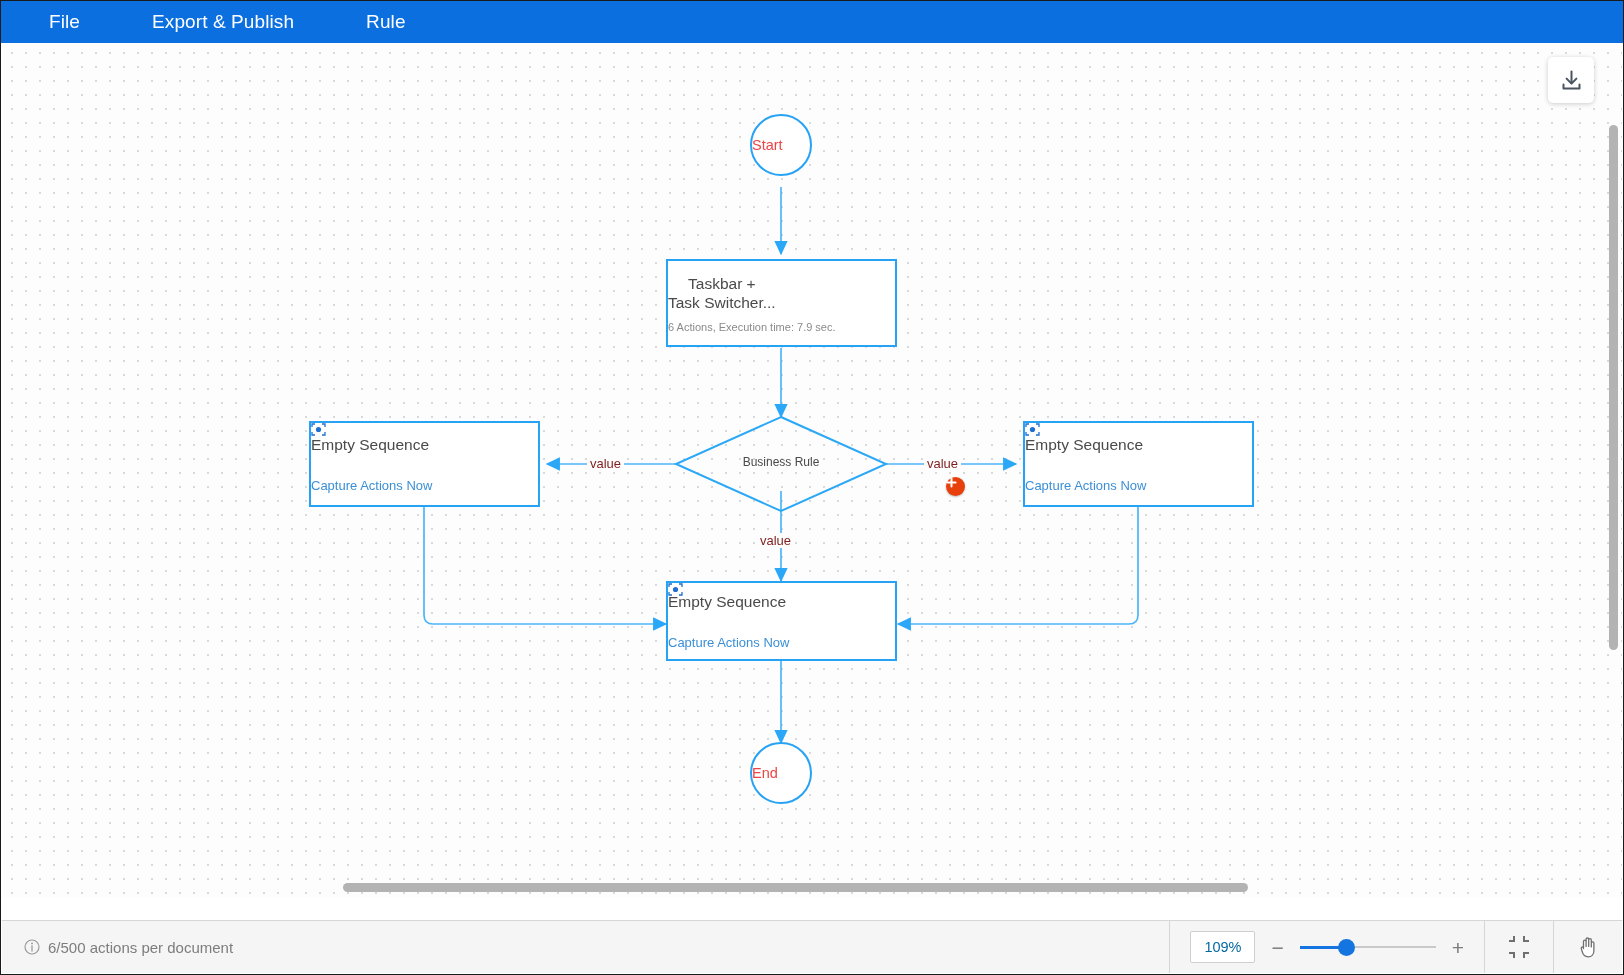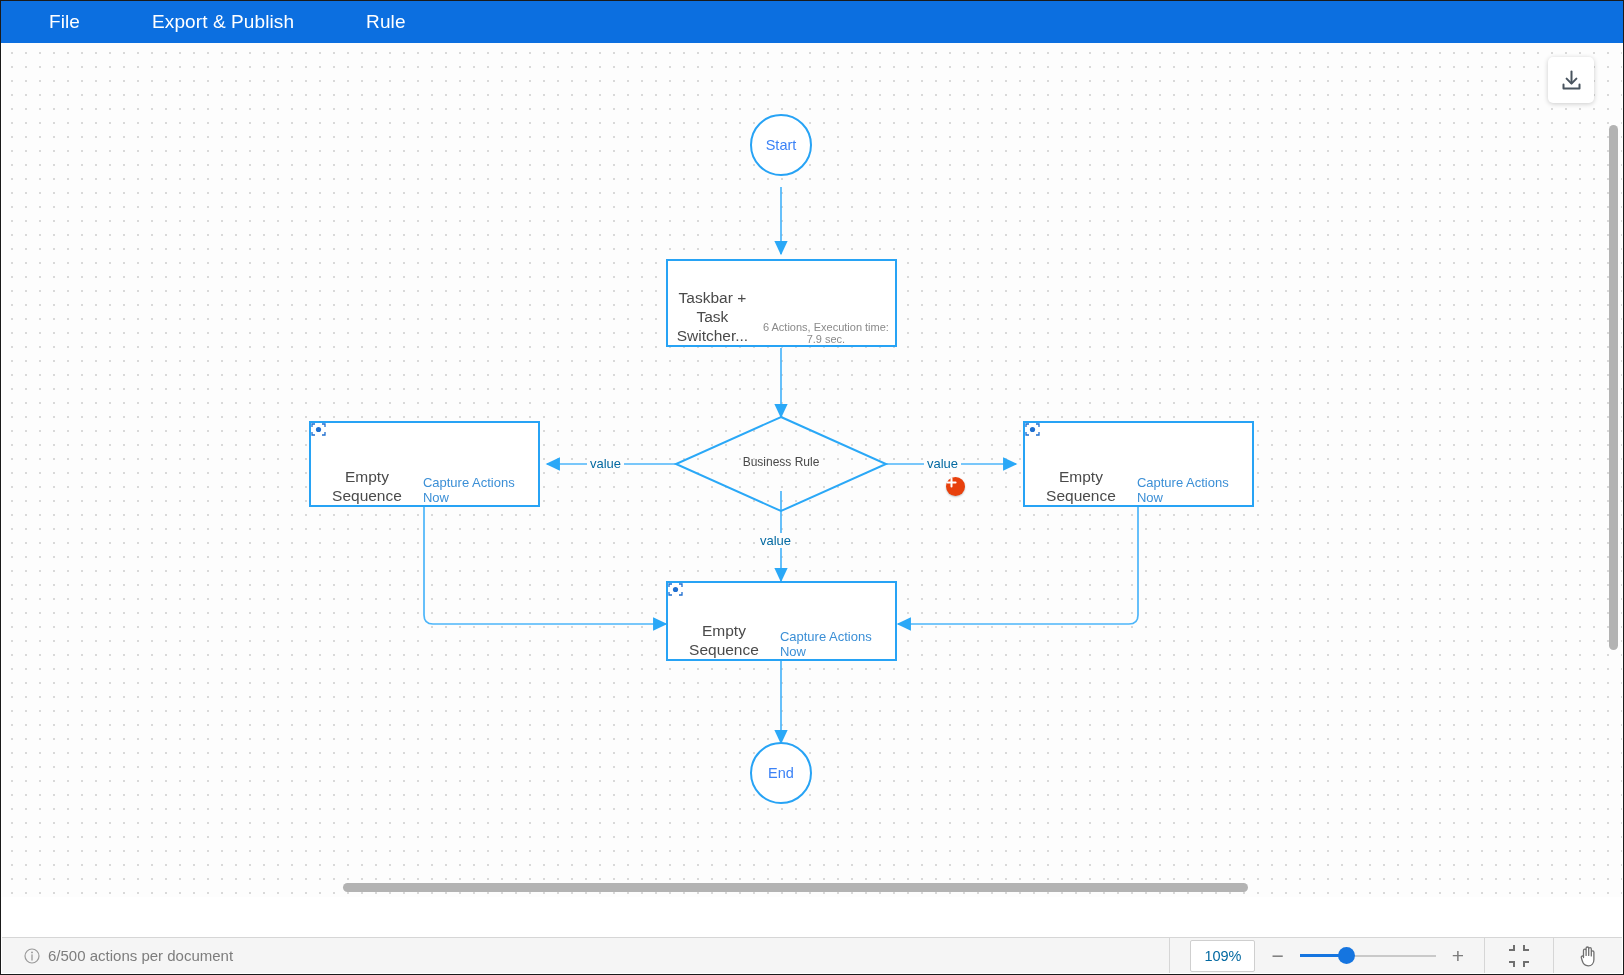--- a/index.html
+++ b/index.html
@@ -62,22 +62,22 @@
   }
   .flow svg { position: absolute; left: 0; top: 0; }
 
   
   .node {
     position: absolute;
     box-sizing: border-box;
     background: #ffffff;
     border: 2px solid #27a3f5;
     display: flex;
-    flex-direction: row;
-    align-items: flex-end;
+    flex-direction: column;
+    align-items: flex-start;
     justify-content: center;
     cursor: pointer;
   }
   .node-title {
     font-size: 15.5px;
     color: #4a4a4a;
     text-align: center;
     line-height: 19px;
   }
   .node-sub {
@@ -99,38 +99,38 @@
   }
   .cap-icon { display: block; }
 
   .terminal {
     position: absolute;
     box-sizing: border-box;
     width: 62px; height: 62px;
     border: 2px solid #27a3f5;
     border-radius: 50%;
     background: #ffffff;
-    display: flex; align-items: center; justify-content: center;
-    color: #3b82f6;
+    display: flex; align-items: center; justify-content: flex-start;
+    color: #ef4444;
     font-size: 14.5px;
     cursor: pointer;
   }
 
   .diamond-label {
     position: absolute;
     font-size: 12px;
     color: #4a4a4a;
     text-align: center;
     pointer-events: none;
   }
 
   .edge-label {
     position: absolute;
     font-size: 13px;
-    color: #0369a1;
+    color: #7f1d1d;
     background: #fdfdfd;
     padding: 0 3px;
     white-space: nowrap;
   }
 
   .plus-badge {
     position: absolute;
     width: 19px; height: 19px;
     border-radius: 50%;
     background: #e8400c;
@@ -171,21 +171,21 @@
     border-radius: 5px;
     cursor: pointer;
     z-index: 6;
   }
 
   
   .statusbar {
     position: absolute;
     left: 1px; bottom: 1px;
     width: 1620px;
-    height: 36px;
+    height: 53px;
     background: #f5f5f5;
     border-top: 1px solid #d6d6d6;
     display: flex;
     align-items: stretch;
     box-sizing: border-box;
   }
   .status-left {
     display: flex;
     align-items: center;
     gap: 8px;

